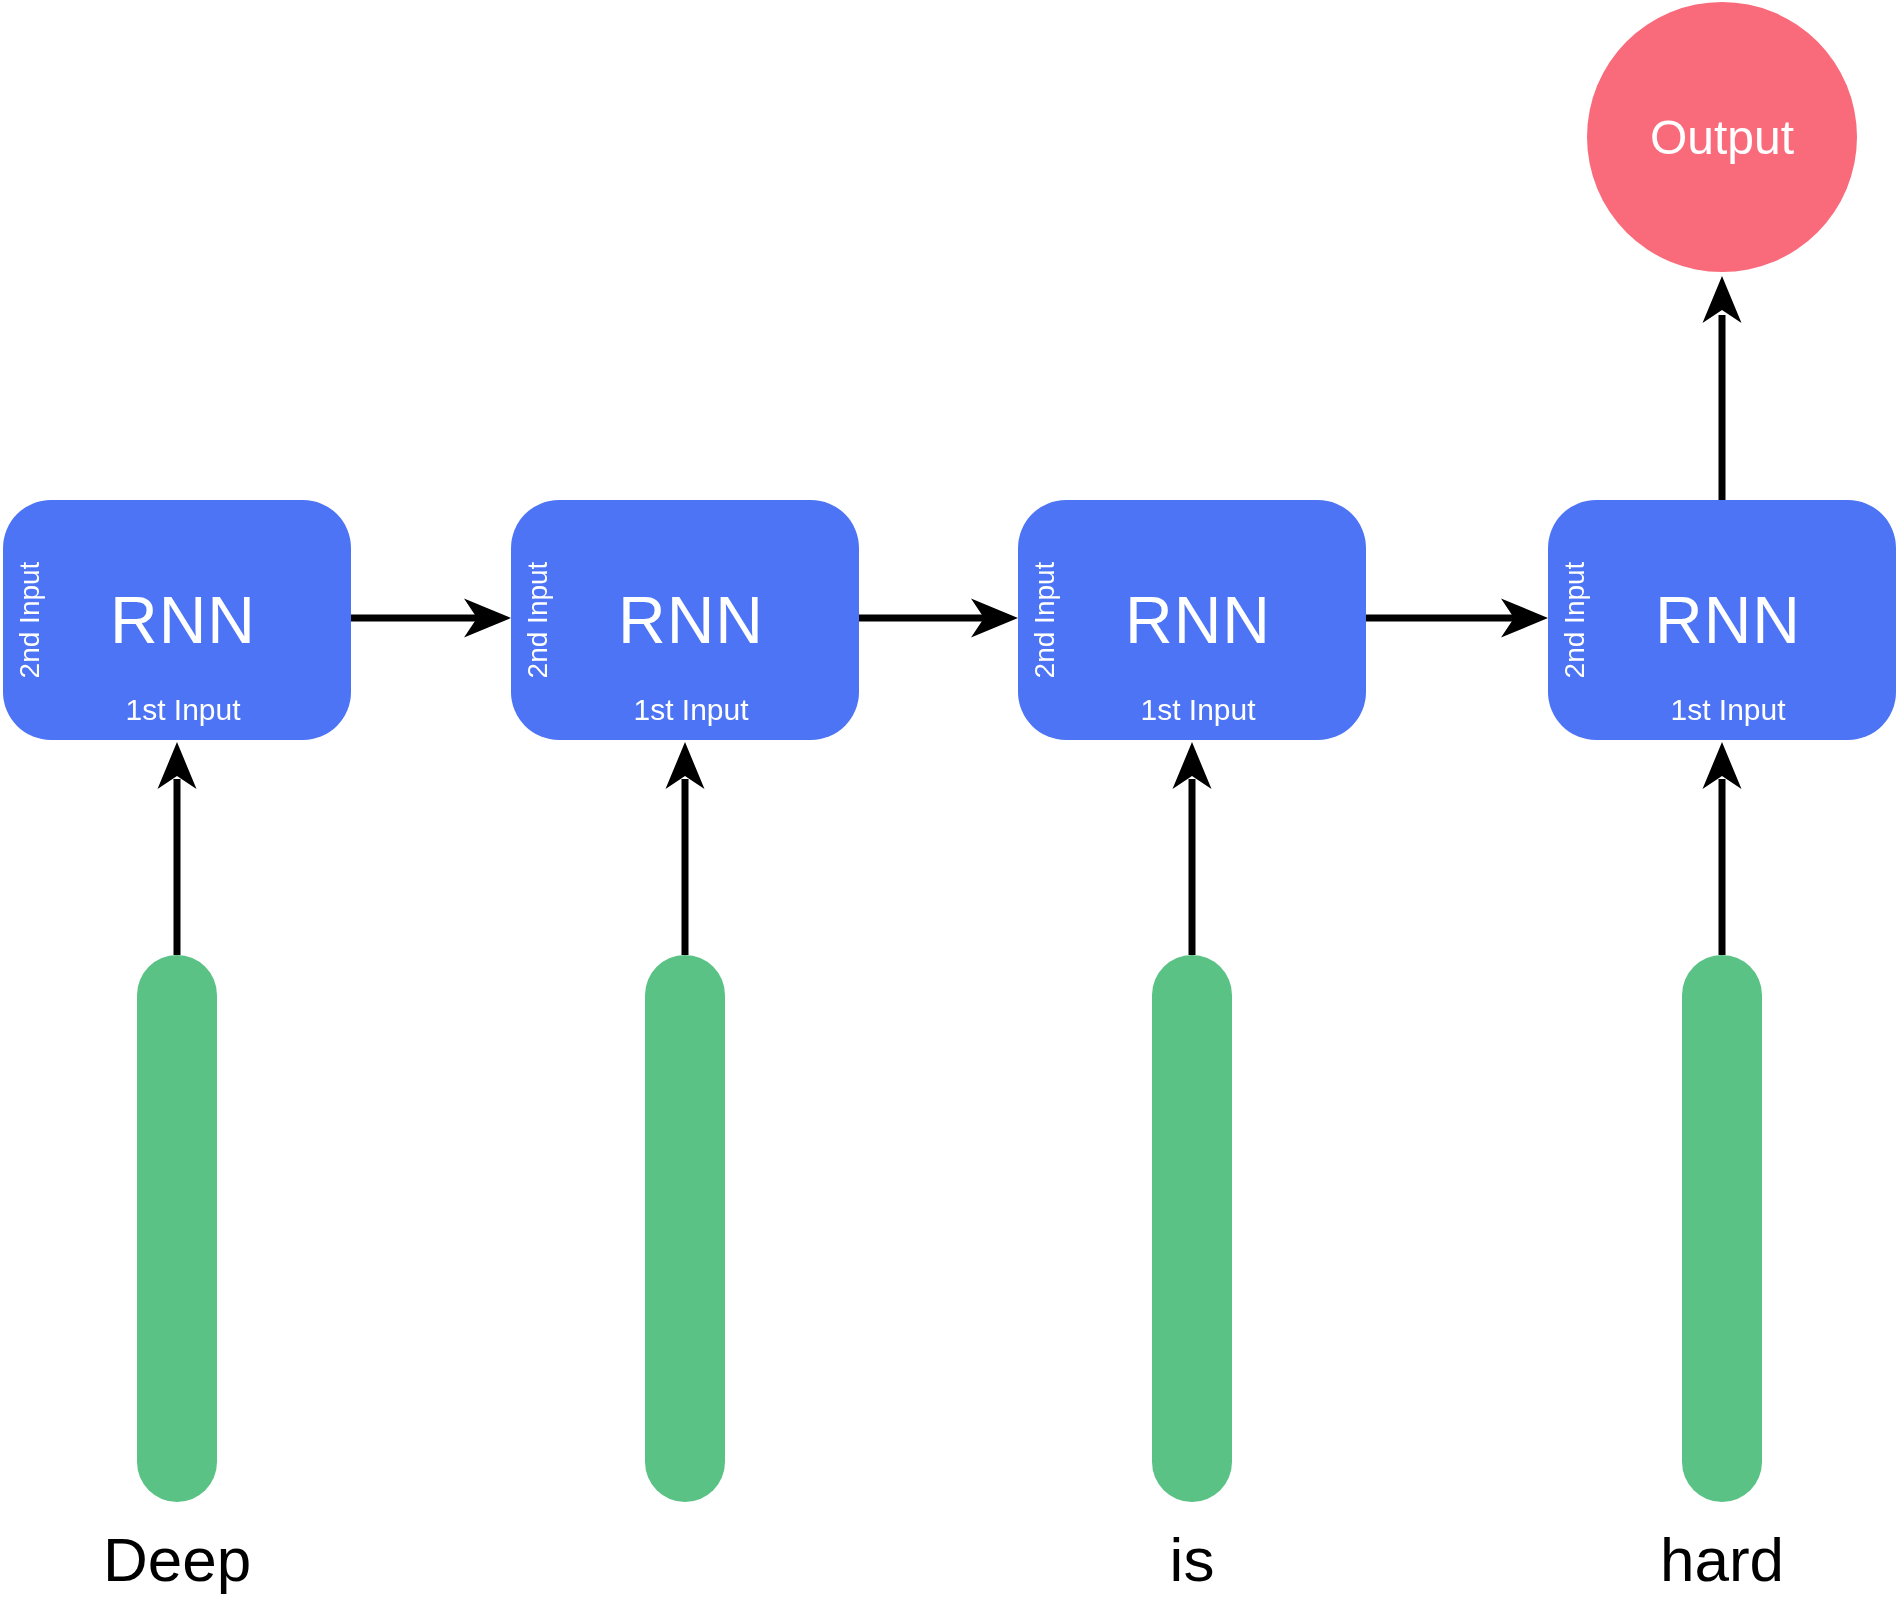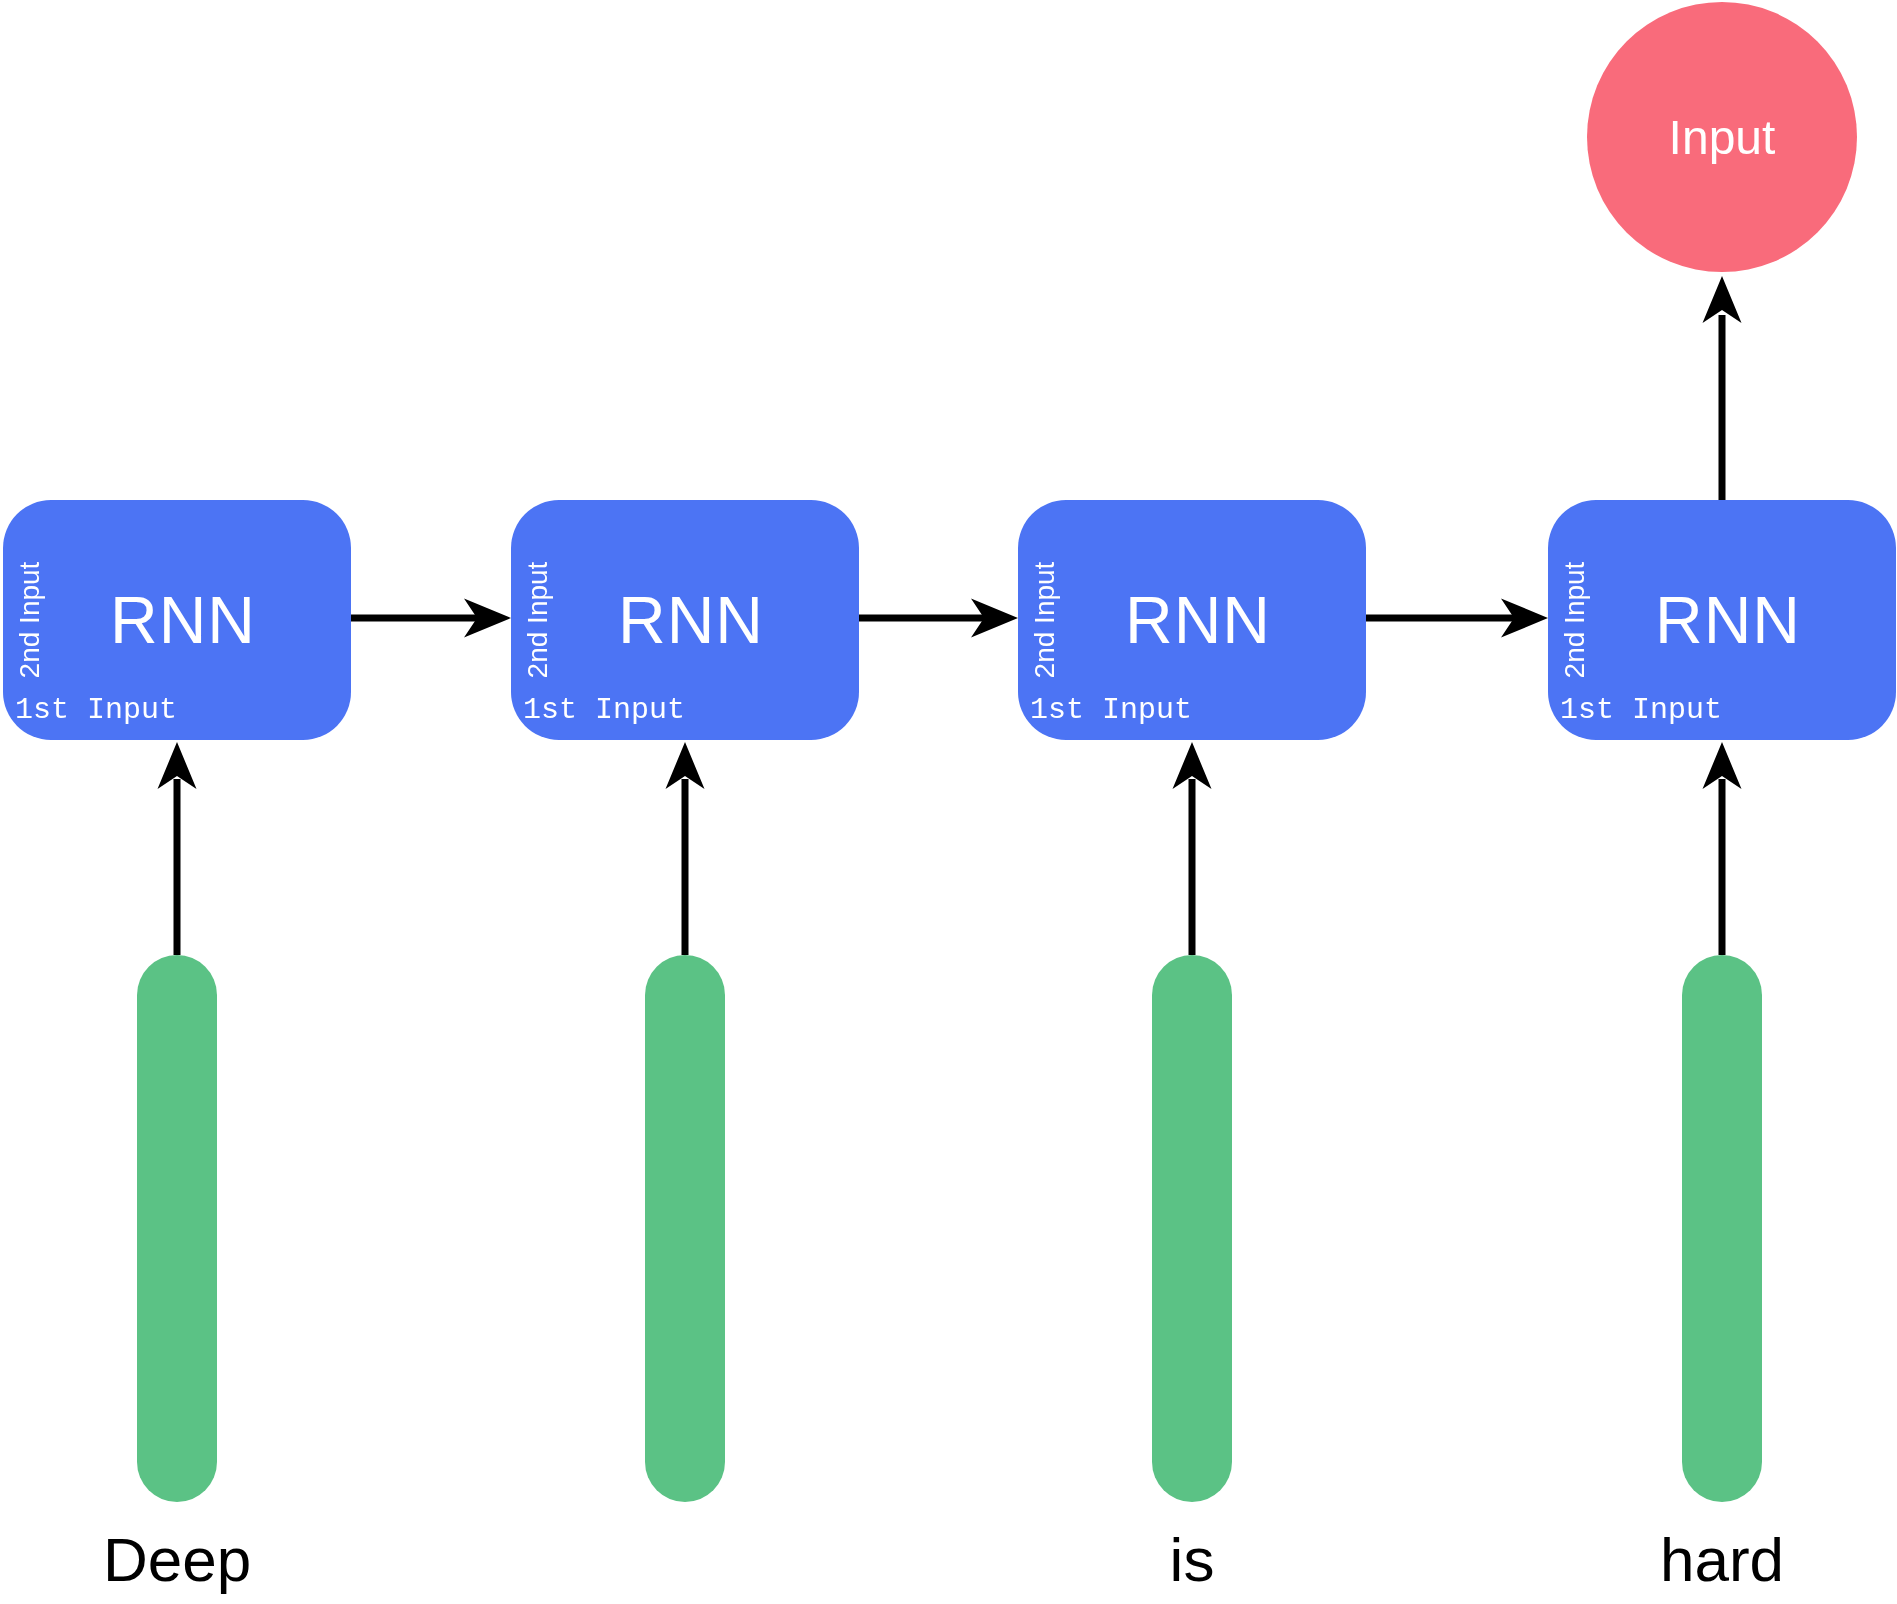--- a/index.html
+++ b/index.html
@@ -54,22 +54,22 @@
     left:27px;
     top:50%;
     transform:translate(-50%,-50%) rotate(-90deg);
     white-space:nowrap;
     font-size:28px;
   }
   .bottom-label{
     position:absolute;
     left:12px;right:0;
     bottom:13px;
+    text-align:center;
     font-size:30px;
-    font-family:Liberation Mono, monospace;
   }
   .input-bar{
     position:absolute;
     top:955px;
     width:80px;
     height:547px;
     border-radius:40px;
     background:var(--input-fill);
   }
   .bar-0{left:137px;}
@@ -175,16 +175,16 @@
   <div class="input-bar bar-0"></div>
   <div class="input-bar bar-1"></div>
   <div class="input-bar bar-2"></div>
   <div class="input-bar bar-3"></div>
 
   <div class="word word-0">Deep</div>
   <div class="word word-2">is</div>
   <div class="word word-3">hard</div>
 
   <div class="output-circle">
-    <span>Input</span>
+    <span>Output</span>
   </div>
 
 </div>
 
 </body></html>

